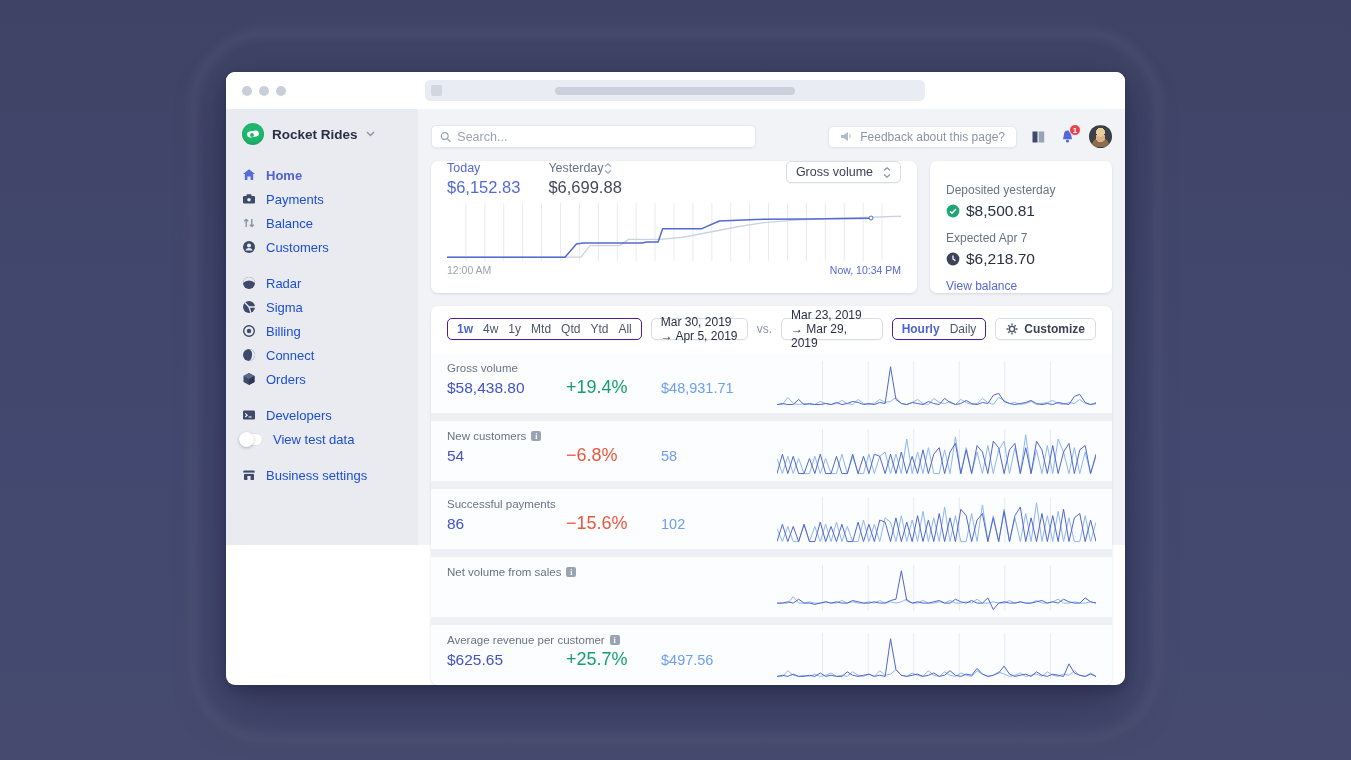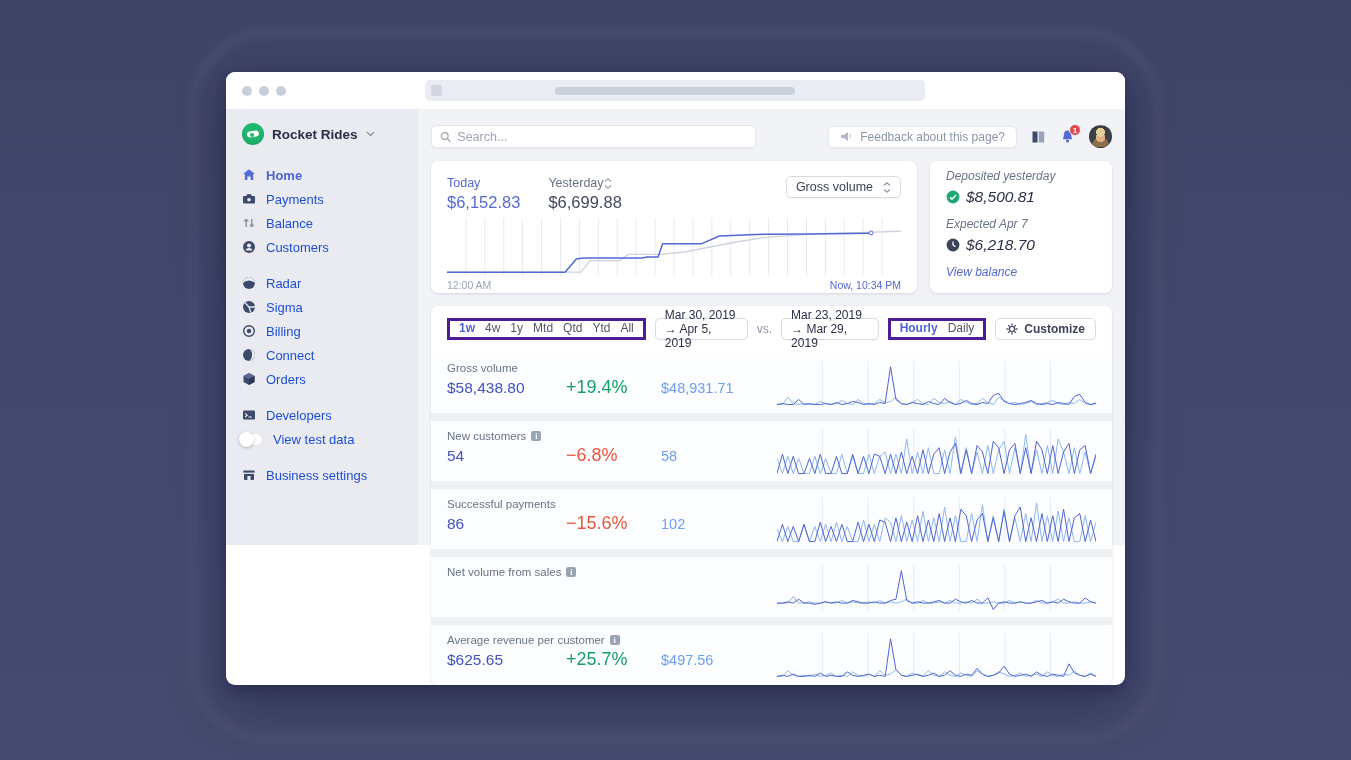--- a/index.html
+++ b/index.html
@@ -46,44 +46,44 @@
   .avatar { width:23px; height:23px; border-radius:50%; cursor:pointer; background:
       radial-gradient(circle at 50% 30%, #e7cf9b 0 24%, transparent 25%),
       radial-gradient(circle at 50% 55%, #e0b183 0 30%, transparent 31%),
       radial-gradient(circle at 50% 95%, #8c6d4e 0 38%, transparent 39%),
       radial-gradient(circle at 50% 50%, #3c4048 0 100%);
       border:1px solid rgba(0,0,0,.08); }
 
   .cards-row { display:flex; gap:13px; margin-top:13px; }
   .card { background:#fff; border-radius:7px; box-shadow:0 1px 3px rgba(50,50,93,.09), 0 1px 2px rgba(0,0,0,.05); }
 
-  .today-card { flex:1; height:132px; padding:15px 16px 8px; position:relative; }
+  .today-card { flex:1; height:132px; padding:0 16px 8px; position:relative; }
   .tc-head { display:flex; align-items:flex-start; }
   .tc-block { margin-right:28px; }
   .tc-label { font-size:12.5px; color:#5469d4; margin-bottom:3px; }
   .tc-label.gray { color:#697386; display:flex; align-items:center; }
   .tc-value { font-size:16.5px; color:#5469d4; }
   .tc-value.gray { color:#42495c; }
   .metric-select { margin-left:auto; height:22px; border:1px solid #d8dce3; border-radius:5px; background:#fff; display:flex; align-items:center; gap:10px; padding:0 9px; font-size:12.5px; color:#3c4257; cursor:pointer; box-shadow:0 1px 1px rgba(50,50,93,.05); }
   .chartwrap { position:relative; margin-top:6px; height:58px; }
   .chartwrap svg { position:absolute; inset:0; width:100%; height:100%; }
   .enddot { position:absolute; width:5px; height:5px; border-radius:50%; background:#fff; border:1.5px solid #5469d4; transform:translate(-50%,-50%); }
   .tc-foot { display:flex; justify-content:space-between; font-size:10.5px; color:#9aa4b5; margin-top:3px; }
   .tc-foot .now { color:#5469d4; }
 
-  .balance-card { width:182px; height:132px; padding:8px 16px;font-style:italic; }
+  .balance-card { width:182px; height:132px; padding:22px 16px; }
   .bc-label { font-size:12px; color:#697386; margin-bottom:5px; }
   .bc-value { font-size:15.5px; color:#2a2f45; display:flex; align-items:center; gap:6px; margin-bottom:11px; }
   .bc-link { font-size:12px; color:#5469d4; cursor:pointer; margin-top:2px; }
 
   .analytics-card { margin-top:13px; border-radius:7px; overflow:hidden; background:#eef0f4; box-shadow:0 1px 3px rgba(50,50,93,.09), 0 1px 2px rgba(0,0,0,.05); }
   .an-head { background:#fff; padding:12px 16px 13px; }
   .an-title { font-size:13.5px; font-weight:700; color:#2a2f45; margin-bottom:12px; }
   .an-toolbar { display:flex; align-items:center; gap:9px; }
-  .pillgroup { display:flex; align-items:flex-start; background:#fff; border:3px solid #4c1d95; border-radius:0; height:22px; padding:0 4px; box-shadow:0 1px 1px rgba(50,50,93,.04); }
+  .pillgroup { display:flex; align-items:center; background:#fff; border:1px solid #4c1d95; border-radius:5px; height:22px; padding:0 4px; box-shadow:0 1px 1px rgba(50,50,93,.04); }
   .pillgroup span { font-size:12px; color:#4f566b; padding:0 5px; cursor:pointer; }
   .pillgroup span.active { color:#4f63d2; font-weight:700; }
   .datepill { height:22px; display:flex; align-items:center; background:#fff; border:1px solid #d8dce3; border-radius:5px; padding:0 9px; font-size:12px; color:#2a2f45; cursor:pointer; box-shadow:0 1px 1px rgba(50,50,93,.04); }
   .vs { font-size:12px; color:#8b94a7; }
   .customize { margin-left:auto; height:22px; display:flex; align-items:center; gap:6px; background:#fff; border:1px solid #d8dce3; border-radius:5px; padding:0 10px; font-size:12px; font-weight:700; color:#3c4257; cursor:pointer; box-shadow:0 1px 1px rgba(50,50,93,.04); }
 
   .metric-row { background:#fcfdfe; padding:8px 16px 6px; display:flex; margin-top:8px; }
   .metric-row:first-child { margin-top:0; }
   .m-left { width:330px; flex:none; }
   .m-label { font-size:11.5px; color:#697386; display:flex; align-items:center; gap:5px; height:14px; }

